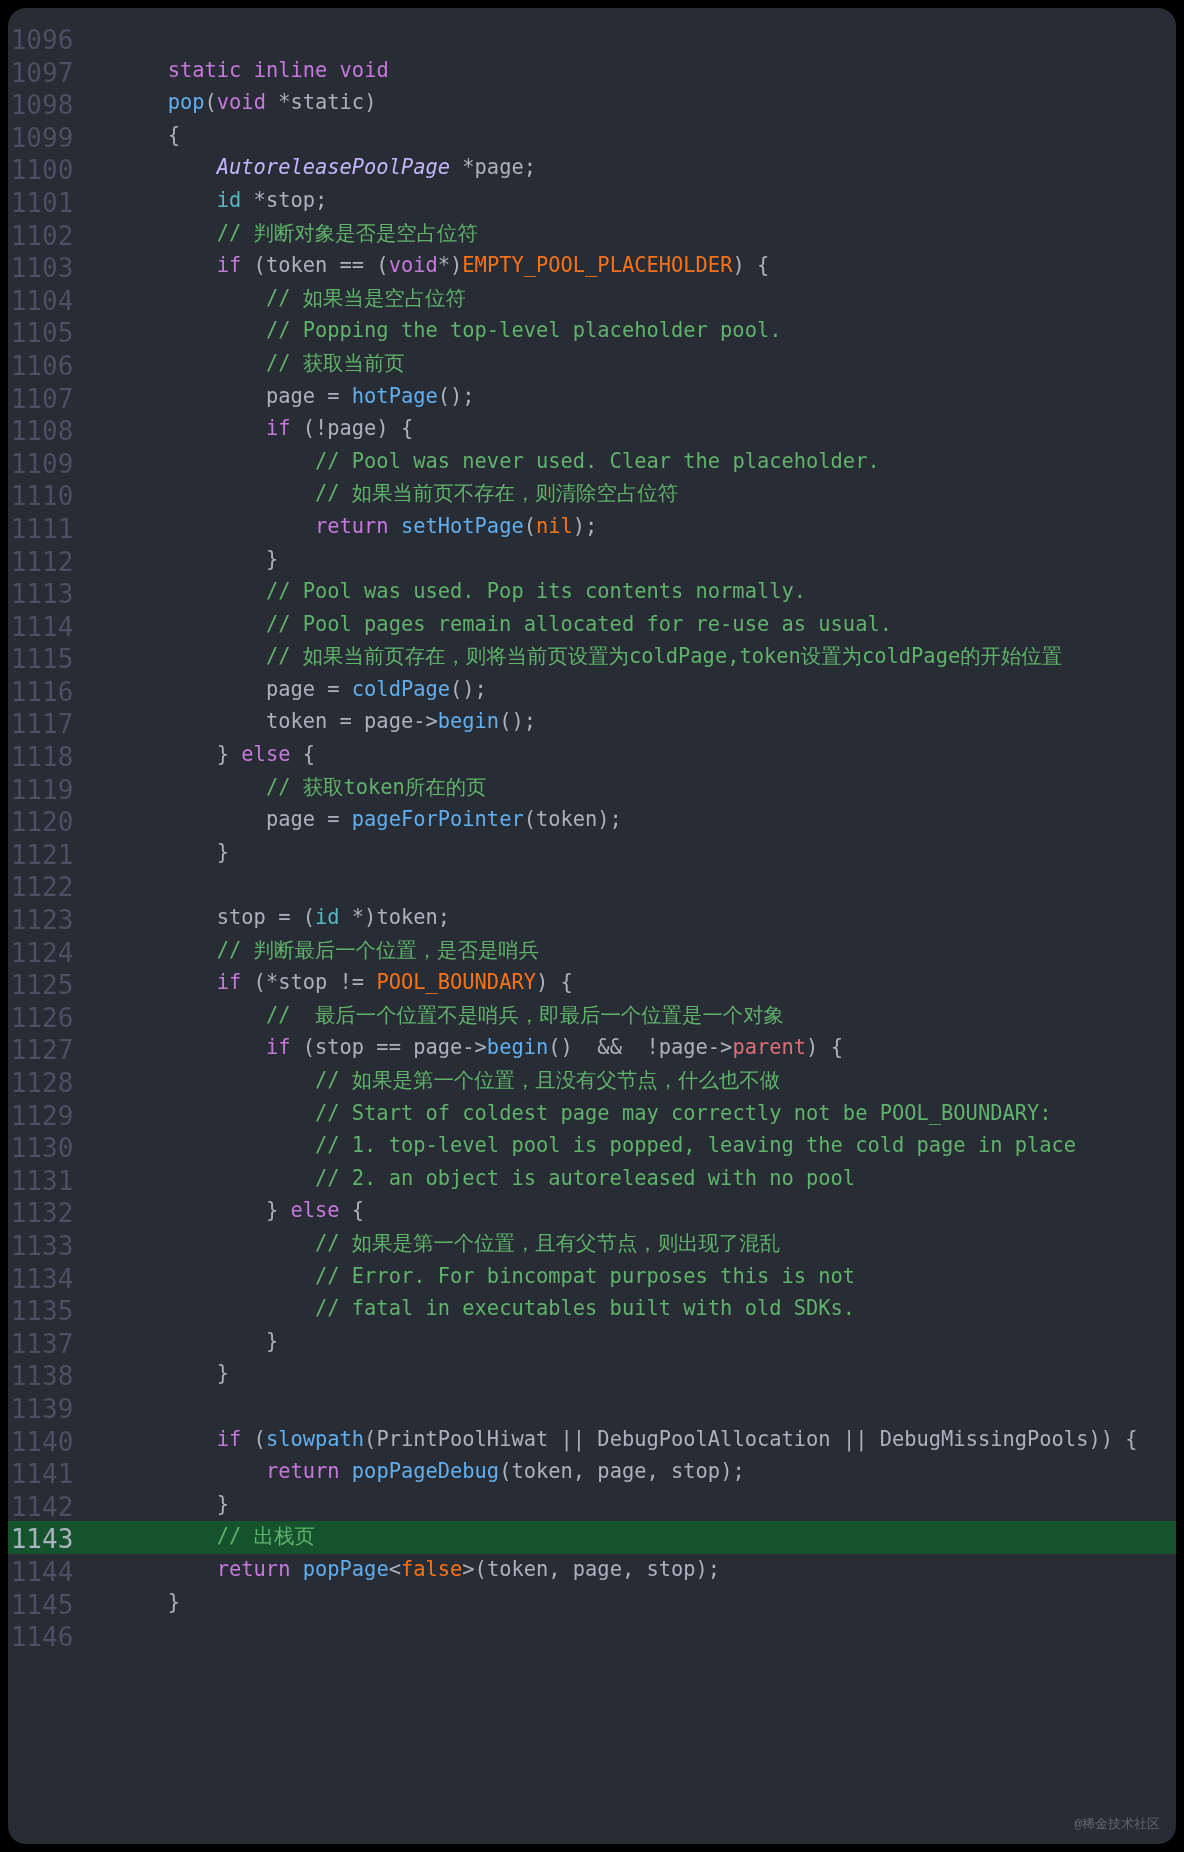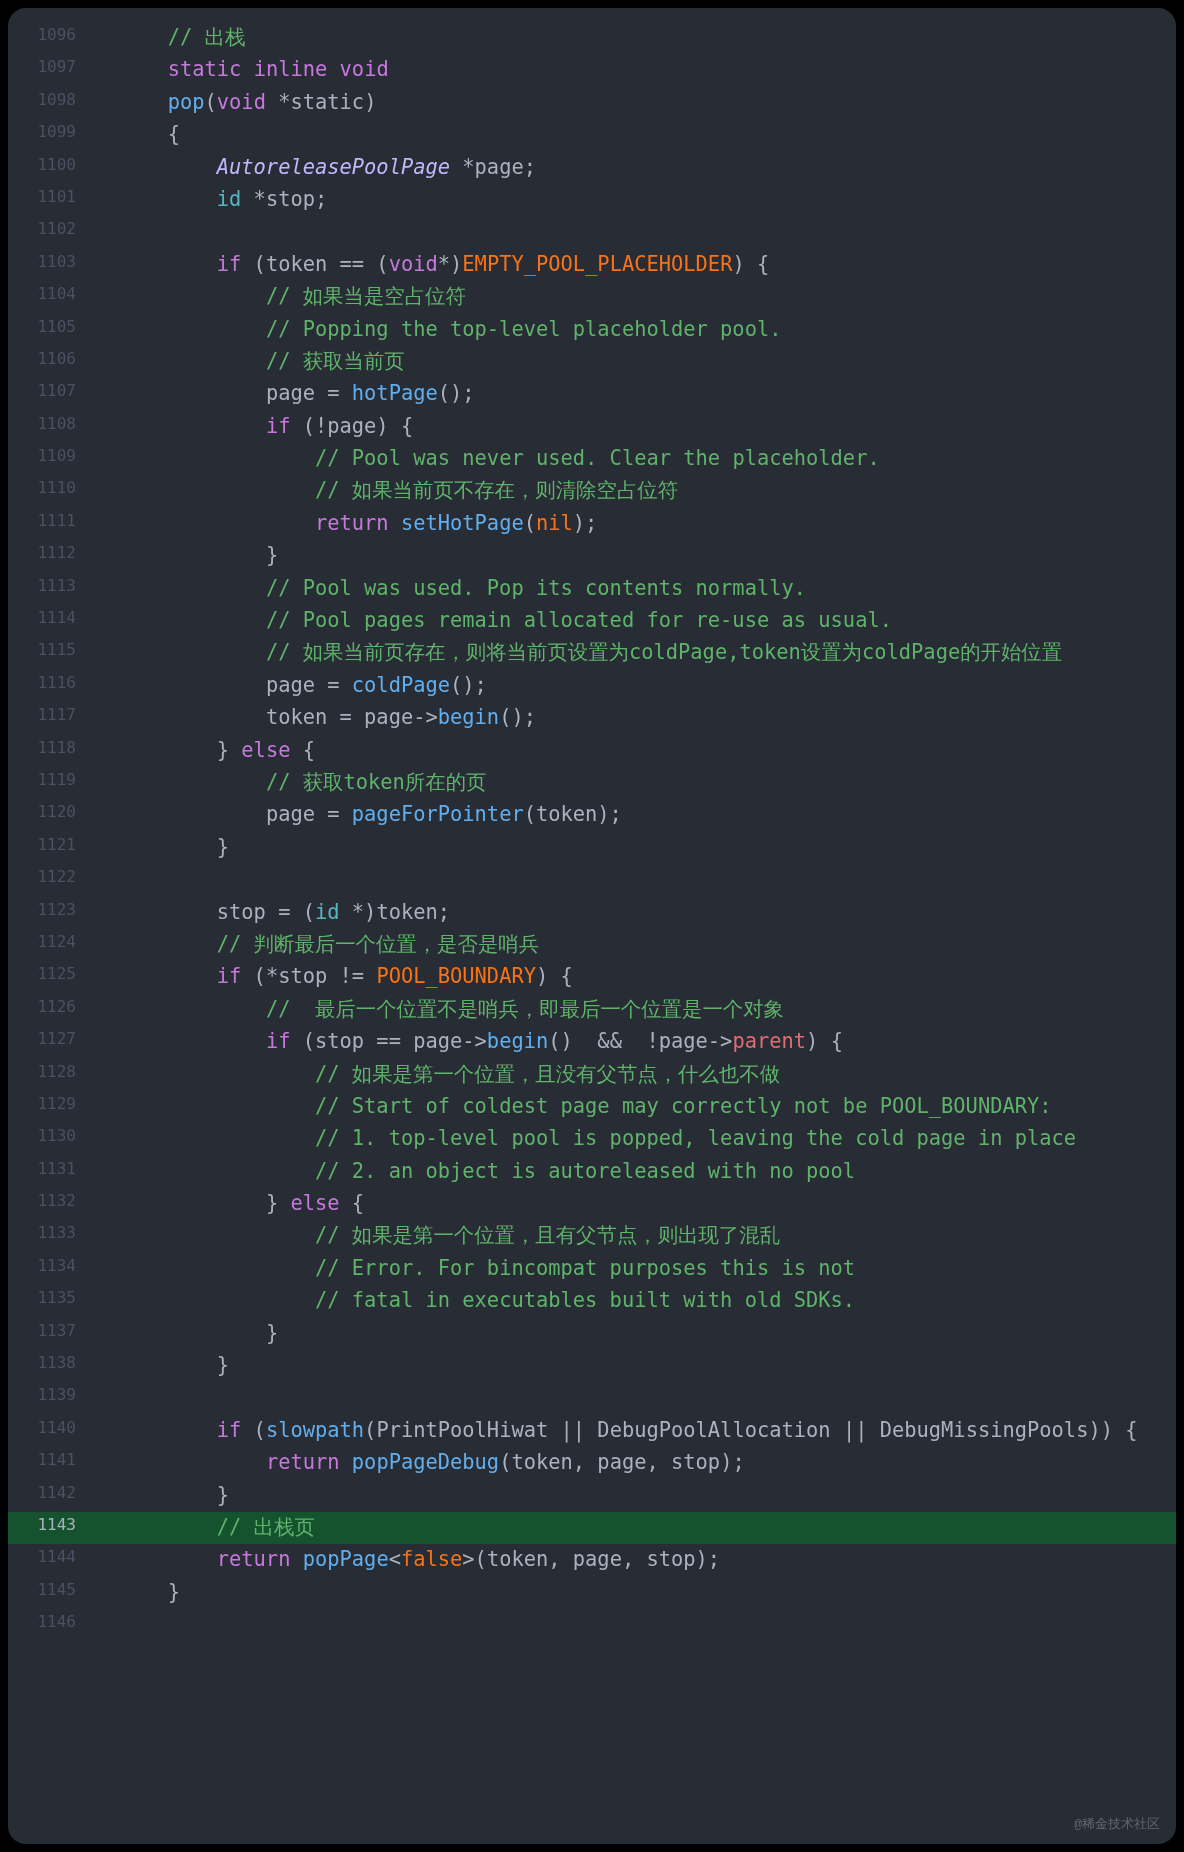--- a/index.html
+++ b/index.html
@@ -22,25 +22,25 @@
   }
   .row {
     display: flex;
     align-items: flex-start;
     min-height: 32.4px;
   }
   .row.hl { background: #14532d; }
   .gutter {
     width: 86px;
     flex: none;
-    text-align: right;
+    text-align: center;
     padding-right: 18px;
     color: #495162;
     user-select: none;
-    font-size: 16px;
+    font-size: 26px;
     padding-top: 4px;
   }
   .gutter.hl { color: #abb2bf; }
   .code {
     flex: 1;
     white-space: pre-wrap;
     padding-top: 4px;
     padding-bottom: 4px;
     color: #abb2bf;
   }
@@ -63,21 +63,20 @@
     font-family: Liberation Mono, monospace;
   }
 </style>
 </head>
 <body>
 
 <div class="frame">
   <div class="editor" id="editor">
       <div class="row">
         <div class="gutter">1096</div>
-        <div class="code"><span>      </span><span class="t-comment">// 出栈</span></div>
       </div>
       <div class="row">
         <div class="gutter">1097</div>
         <div class="code"><span>      </span><span class="t-keyword">static</span><span class="t-default"> </span><span class="t-keyword">inline</span><span class="t-default"> </span><span class="t-keyword">void</span></div>
       </div>
       <div class="row">
         <div class="gutter">1098</div>
         <div class="code"><span>      </span><span class="t-func">pop</span><span class="t-punc">(</span><span class="t-keyword">void</span><span class="t-default"> </span><span class="t-punc">*</span><span class="t-default">static</span><span class="t-punc">)</span></div>
       </div>
       <div class="row">
@@ -87,20 +86,21 @@
       <div class="row">
         <div class="gutter">1100</div>
         <div class="code"><span>          </span><span class="t-const">AutoreleasePoolPage</span><span class="t-default"> </span><span class="t-default">*</span><span class="t-default">page</span><span class="t-default">;</span></div>
       </div>
       <div class="row">
         <div class="gutter">1101</div>
         <div class="code"><span>          </span><span class="t-type">id</span><span class="t-default"> *stop;</span></div>
       </div>
       <div class="row">
         <div class="gutter">1102</div>
+        <div class="code"><span>          </span><span class="t-comment">// 判断对象是否是空占位符</span></div>
       </div>
       <div class="row">
         <div class="gutter">1103</div>
         <div class="code"><span>          </span><span class="t-keyword">if</span><span class="t-default"> (token == (</span><span class="t-keyword">void</span><span class="t-default">*)</span><span class="t-tmpl">EMPTY_POOL_PLACEHOLDER</span><span class="t-default">) {</span></div>
       </div>
       <div class="row">
         <div class="gutter">1104</div>
         <div class="code"><span>              </span><span class="t-comment">// 如果当是空占位符</span></div>
       </div>
       <div class="row">

